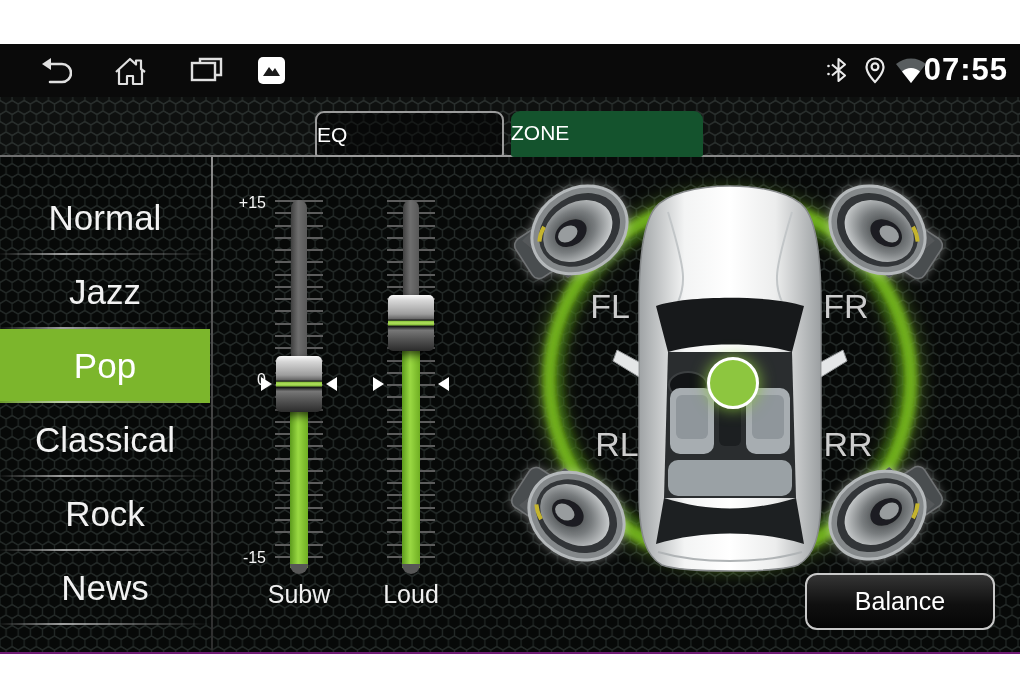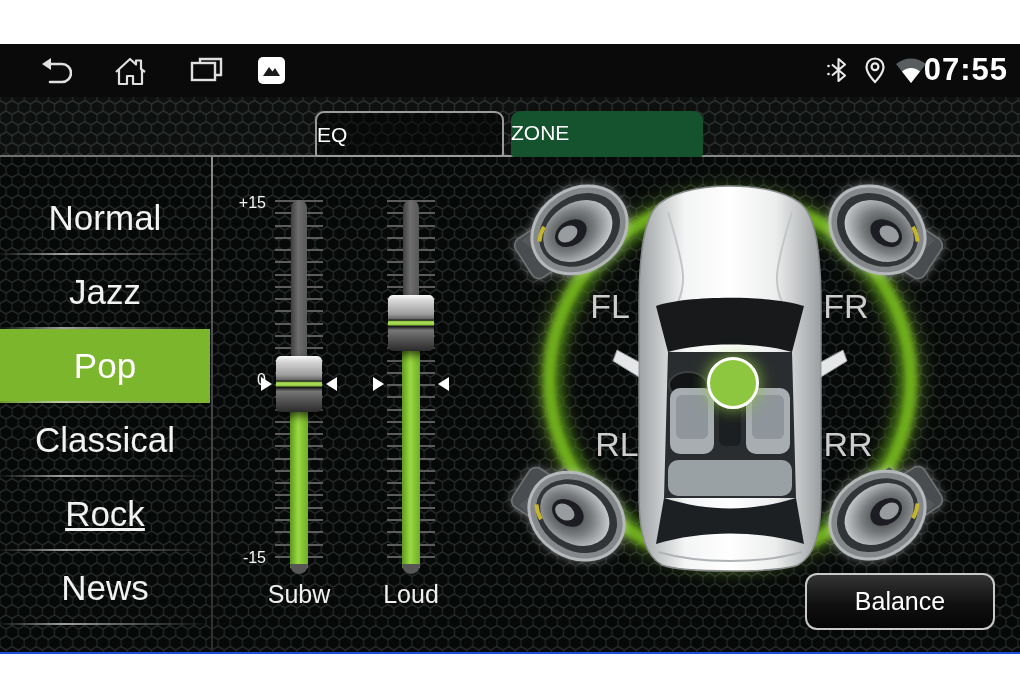--- a/index.html
+++ b/index.html
@@ -1,17 +1,17 @@
 <!DOCTYPE html>
 <html><head>
 <meta charset="utf-8">
 <style>
   html,body{margin:0;padding:0;background:#ffffff;}
   body{width:1020px;height:700px;position:relative;font-family:"Liberation Sans","DejaVu Sans",sans-serif;-webkit-font-smoothing:antialiased;}
-  .device{position:absolute;left:0;top:44px;width:1020px;height:608px;background:#060807;overflow:hidden;border-bottom:2px solid #1d4ed8;}
+  .device{position:absolute;left:0;top:44px;width:1020px;height:608px;background:#060807;overflow:hidden;border-bottom:2px solid #701a75;}
   
   .status-bar{position:absolute;left:0;top:0;width:1020px;height:53px;background:#0a0a0a;border-bottom:1px solid #181818;}
   .sb-icon{position:absolute;top:9px;width:36px;height:36px;}
   .sb-icon svg{width:100%;height:100%;display:block;}
   .time{position:absolute;right:12px;top:8px;font-size:31px;font-weight:bold;color:#ffffff;letter-spacing:1px;}
   
   .hexbg{position:absolute;left:0;top:53px;width:1020px;height:555px;}
   .band-overlay{position:absolute;left:0;top:53px;width:1020px;height:59px;background:rgba(255,255,255,0.03);}
   
   .tab-line{position:absolute;left:0;top:111px;width:1020px;height:2px;background:linear-gradient(90deg,#6f6f6f,#9a9a9a,#6f6f6f);}
@@ -120,21 +120,21 @@
   <div class="band-overlay"></div>
 
   <div class="tab-line"></div>
   <div class="tab tab-eq">EQ</div>
   <div class="tab tab-zone active">ZONE</div>
 
   <div class="preset" style="top:137px;">Normal</div>
   <div class="preset" style="top:211px;">Jazz</div>
   <div class="preset active" style="top:285px;">Pop</div>
   <div class="preset" style="top:359px;">Classical</div>
-  <div class="preset" style="top:433px;text-decoration:underline;">Rock</div>
+  <div class="preset" style="top:433px;">Rock</div>
   <div class="preset" style="top:507px;">News</div>
   <div class="v-divider"></div>
 
   <div class="scale-label" style="top:150px;">+15</div>
   <div class="scale-label" style="top:327px;">0</div>
   <div class="scale-label" style="top:505px;">-15</div>
 
   <div class="slider" style="left:275px;">
     <div class="ticks"></div>
     <div class="fill-gray" style="height: 184.05px;"></div>

